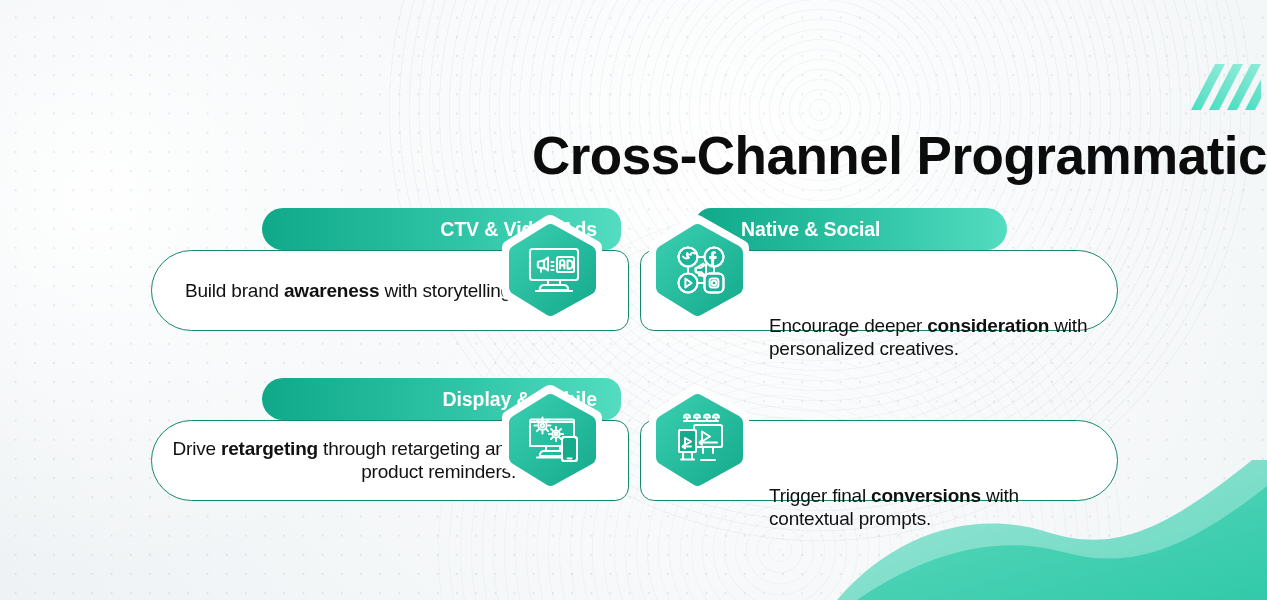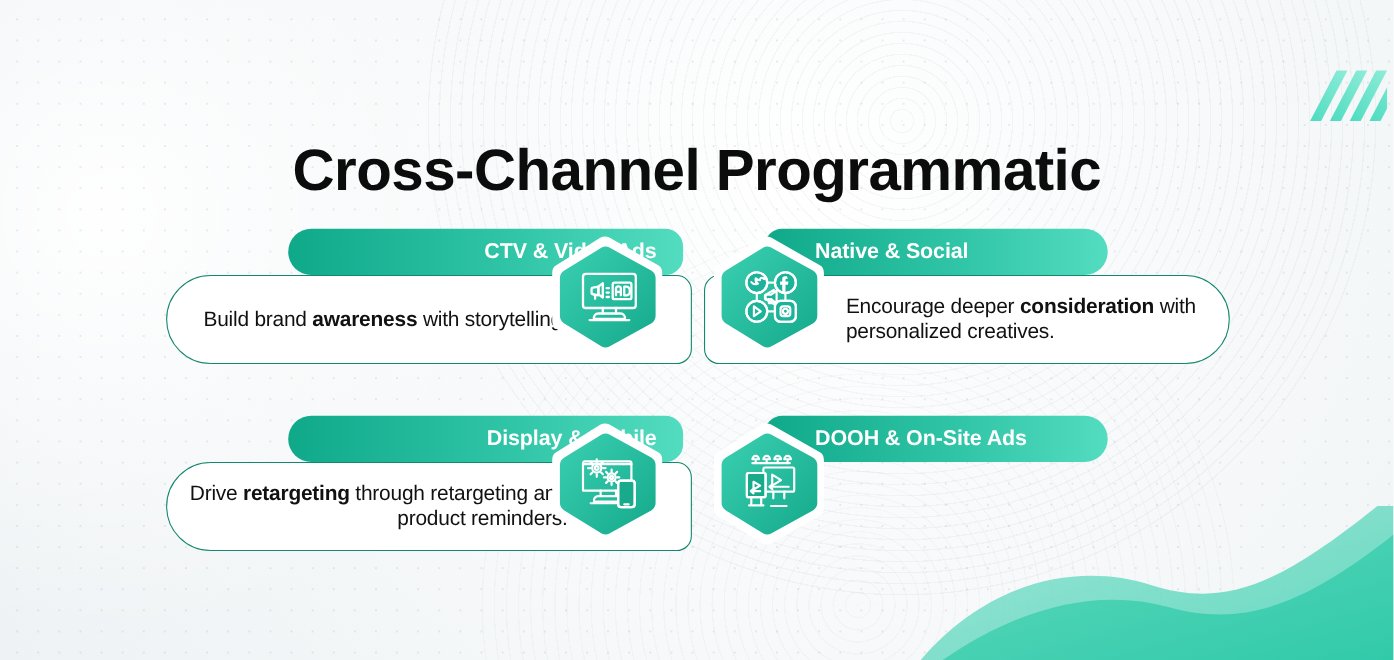--- a/index.html
+++ b/index.html
@@ -83,21 +83,21 @@
     height: 140px;
     pointer-events: none;
   }
 
   
   .title {
     position: absolute;
     left: 0;
     right: 0;
     top: 92px;
-    text-align: center;
+    text-align: right;
     font-size: 53px;
     line-height: 1.05;
     font-weight: 700;
     letter-spacing: -0.5px;
     color: #0c0c0c;
     font-family: "Liberation Sans", sans-serif;
   }
 
   
   .card {
@@ -173,20 +173,21 @@
   }
   .card.c1 .body-text {
     right: 112px;
     left: 10px;
     text-align: right;
   }
   .card.c2 .body-text {
     left: 128px;
     right: 18px;
     text-align: left;
+    margin-top: 47px;
   }
   .body-text b { font-weight: 700; }
 
   
   .hex-halo {
     position: absolute;
     top: 14px;
     width: 112px;
     height: 112px;
     z-index: 3;
@@ -382,22 +383,24 @@
           <path d="M0 -7 v2 M0 7 v-2 M-7 0 h2 M7 0 h-2 M-5 -5 l1.4 1.4 M5 5 l-1.4 -1.4 M5 -5 l-1.4 1.4 M-5 5 l1.4 -1.4"></path>
         </g>
         <rect x="36" y="25" width="15" height="24" rx="2.6" fill="#17ab8c"></rect>
         <rect x="36" y="25" width="15" height="24" rx="2.6"></rect>
         <path d="M41.5 46.5 h4"></path>
       </g>
     </svg>
   </div>
 
   <div class="card r2 c2">
-    <div class="head-pill">
-      <span class="head-label">DOOH &amp; On-Site Ads</span>
+    <div class="body-card">
+      <div class="body-text">
+        <span>Trigger final </span><b>conversions</b><span> with contextual prompts.</span>
+      </div>
     </div>
 
     <svg class="hex-halo" viewBox="0 0 112 112">
       <path d="M56 2 L100 27 Q104 29 104 34 L104 78 Q104 83 100 85 L56 110 Q52 112 48 110 L8 85 Q4 83 4 78 L4 34 Q4 29 8 27 L48 2 Q52 0 56 2 Z" fill="#ffffff"></path>
     </svg>
     <svg class="hex" viewBox="0 0 96 96">
       <defs>
         <linearGradient id="hg4" x1="0" y1="0" x2="1" y2="1">
           <stop offset="0%" stop-color="#3bd0b2"></stop>
           <stop offset="100%" stop-color="#14a98a"></stop>

